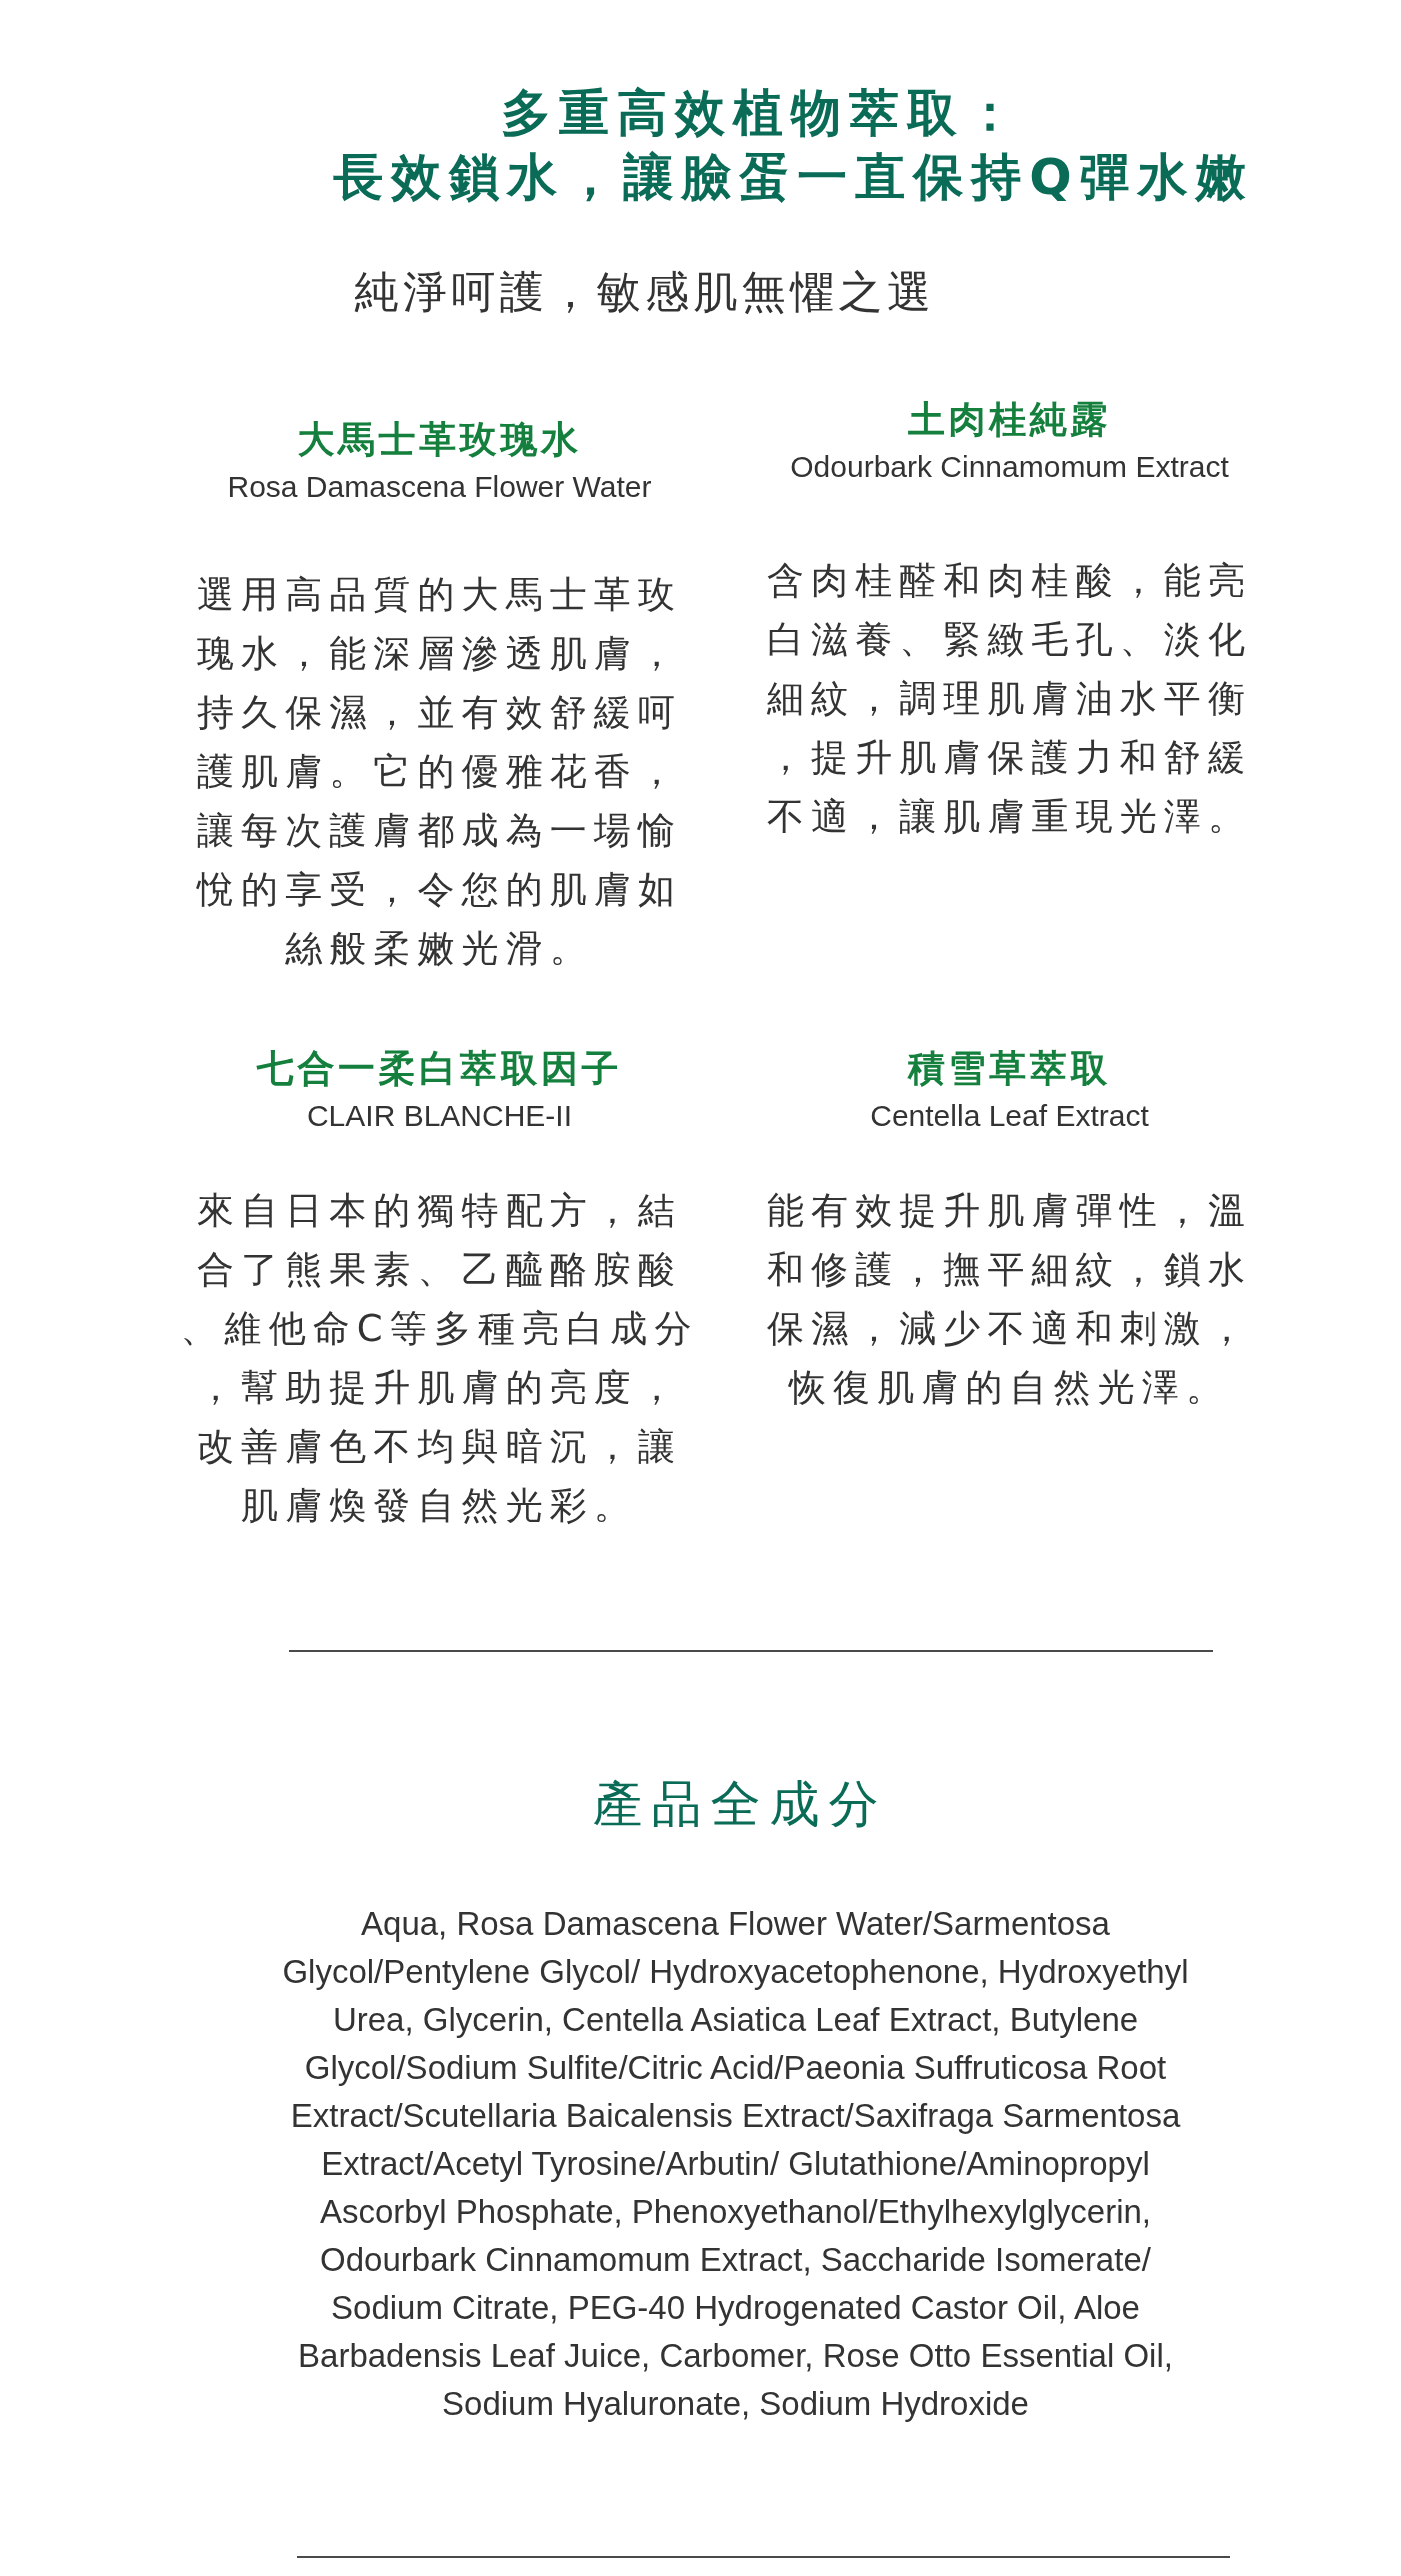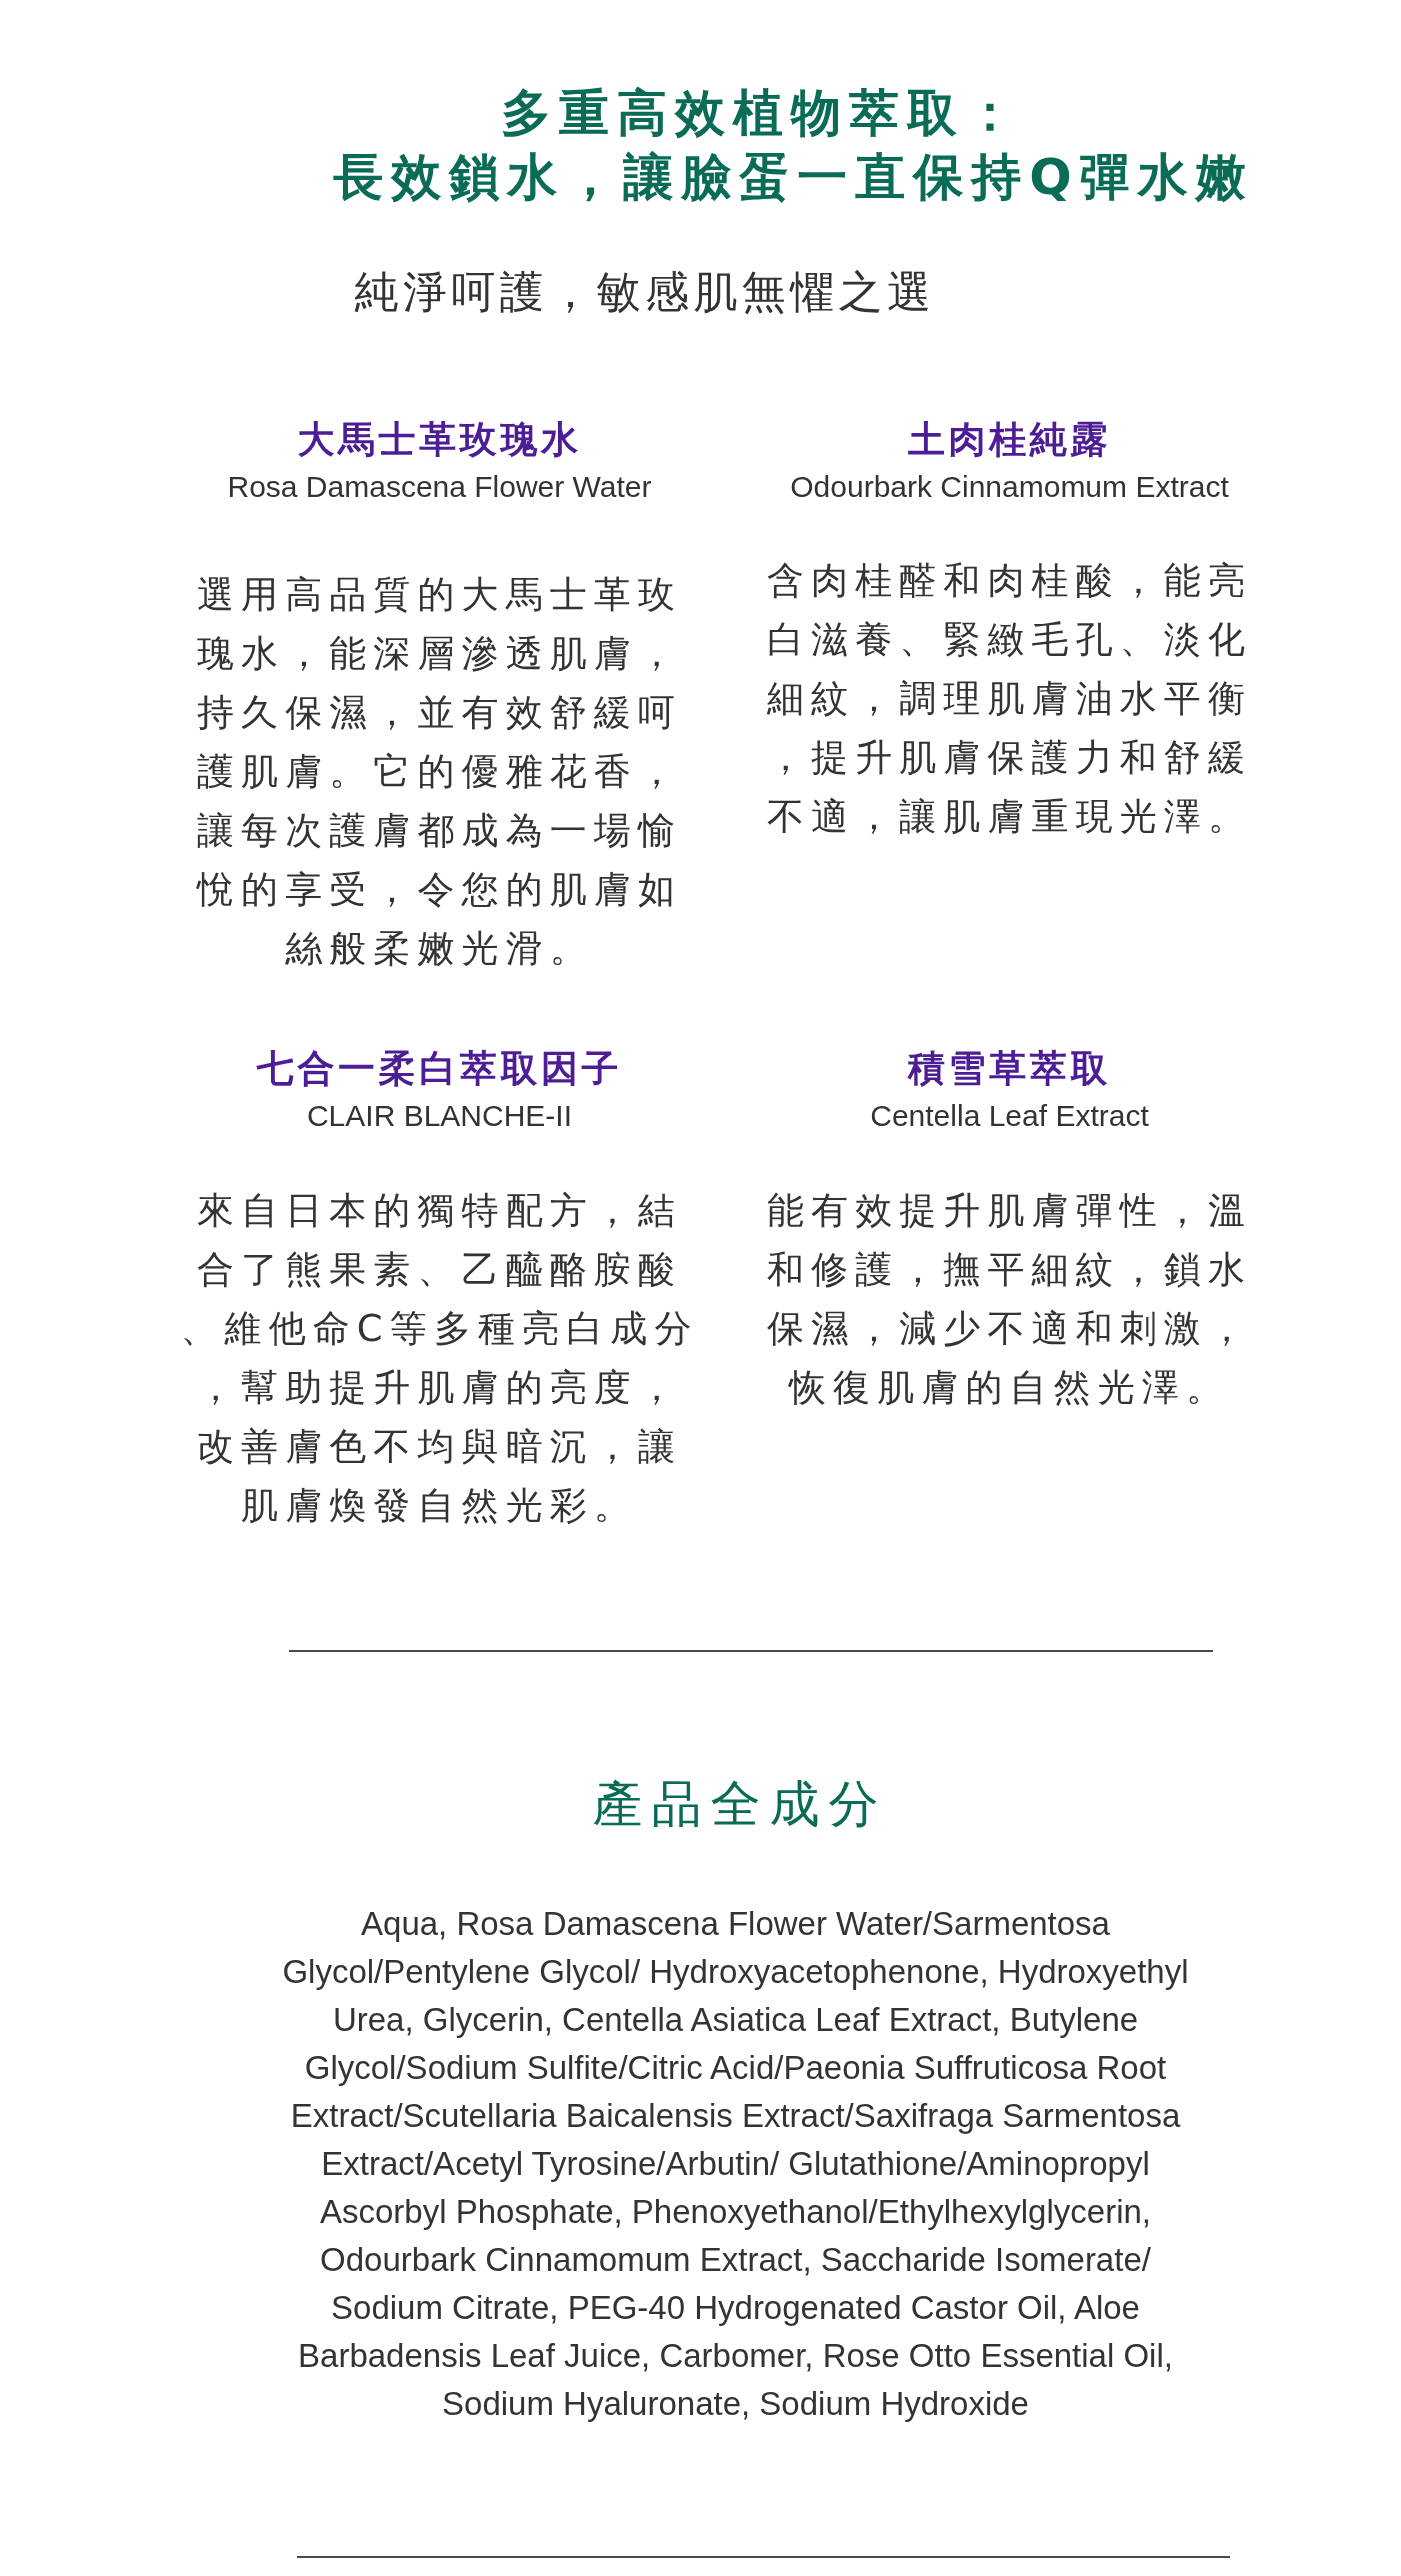--- a/index.html
+++ b/index.html
@@ -5,21 +5,21 @@
   html, body { margin: 0; padding: 0; background: #ffffff; }
   body { width: 1401px; height: 2576px; position: relative; overflow: hidden;
          font-family: "DejaVu Sans", "Liberation Sans", sans-serif; color: #333333; }
   .abs { position: absolute; margin-left: 35px; }
   .center { text-align: center; }
   .title { color: #0a6b57; font-weight: bold; font-size: 50px; letter-spacing: 8px; white-space: nowrap; }
   .subtitle { font-size: 44px; letter-spacing: 4.4px; color: #333; white-space: nowrap; }
   .col { width: 569px; }
   .col-left { left: 120px; }
   .col-right { left: 690px; }
-  .h-cjk { font-size: 37px; font-weight: bold; letter-spacing: 3.6px; color: #4c1d95; line-height: 50px; white-space: nowrap; }
+  .h-cjk { font-size: 37px; font-weight: bold; letter-spacing: 3.6px; color: #15803d; line-height: 50px; white-space: nowrap; }
   .h-en { font-family: "Liberation Sans", sans-serif; font-size: 30px; color: #333; line-height: 43px; white-space: nowrap; }
   .body-text { font-size: 37px; line-height: 59px; letter-spacing: 7.1px; color: #333; }
   .body-text .ln { display: block; white-space: nowrap; }
   .divider { height: 1.8px; background: #4a4a4a; }
   .section-title { color: #0a6b57; font-weight: normal; font-size: 50px; letter-spacing: 9px; white-space: nowrap; }
   .ingredients { font-family: "Liberation Sans", sans-serif; font-size: 33px; line-height: 48px; color: #333; }
   .ingredients .ln { display: block; white-space: nowrap; }
 </style>
 </head>
 <body>
@@ -35,21 +35,21 @@
 <div class="abs col col-left center body-text" style="top:565px;">
   <span class="ln">選用高品質的大馬士革玫</span>
   <span class="ln">瑰水，能深層滲透肌膚，</span>
   <span class="ln">持久保濕，並有效舒緩呵</span>
   <span class="ln">護肌膚。它的優雅花香，</span>
   <span class="ln">讓每次護膚都成為一場愉</span>
   <span class="ln">悅的享受，令您的肌膚如</span>
   <span class="ln">絲般柔嫩光滑。</span>
 </div>
 
-<div class="abs col col-right center" style="top:415px;">
+<div class="abs col col-right center" style="top:395px;">
   <div class="h-cjk">土肉桂純露</div>
   <div class="h-en">Odourbark Cinnamomum Extract</div>
 </div>
 <div class="abs col col-right center body-text" style="top:551px;">
   <span class="ln">含肉桂醛和肉桂酸，能亮</span>
   <span class="ln">白滋養、緊緻毛孔、淡化</span>
   <span class="ln">細紋，調理肌膚油水平衡</span>
   <span class="ln">，提升肌膚保護力和舒緩</span>
   <span class="ln">不適，讓肌膚重現光澤。</span>
 </div>

